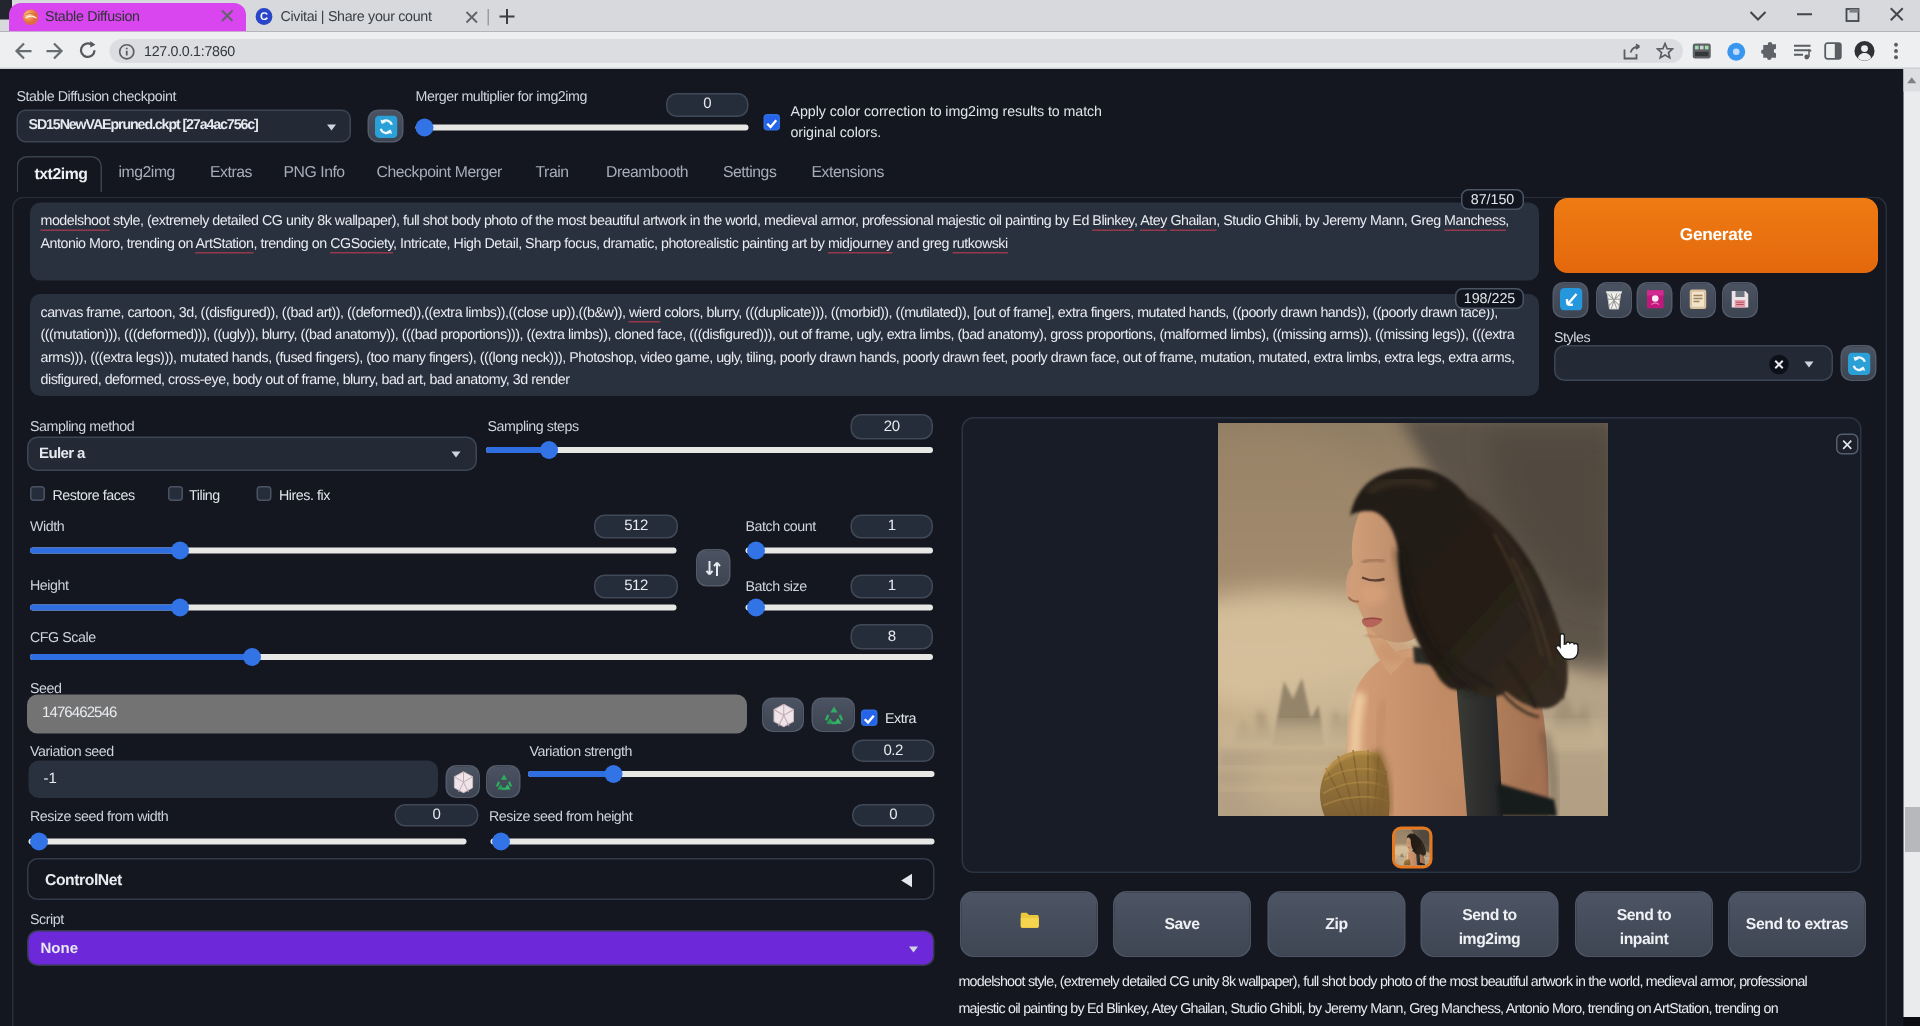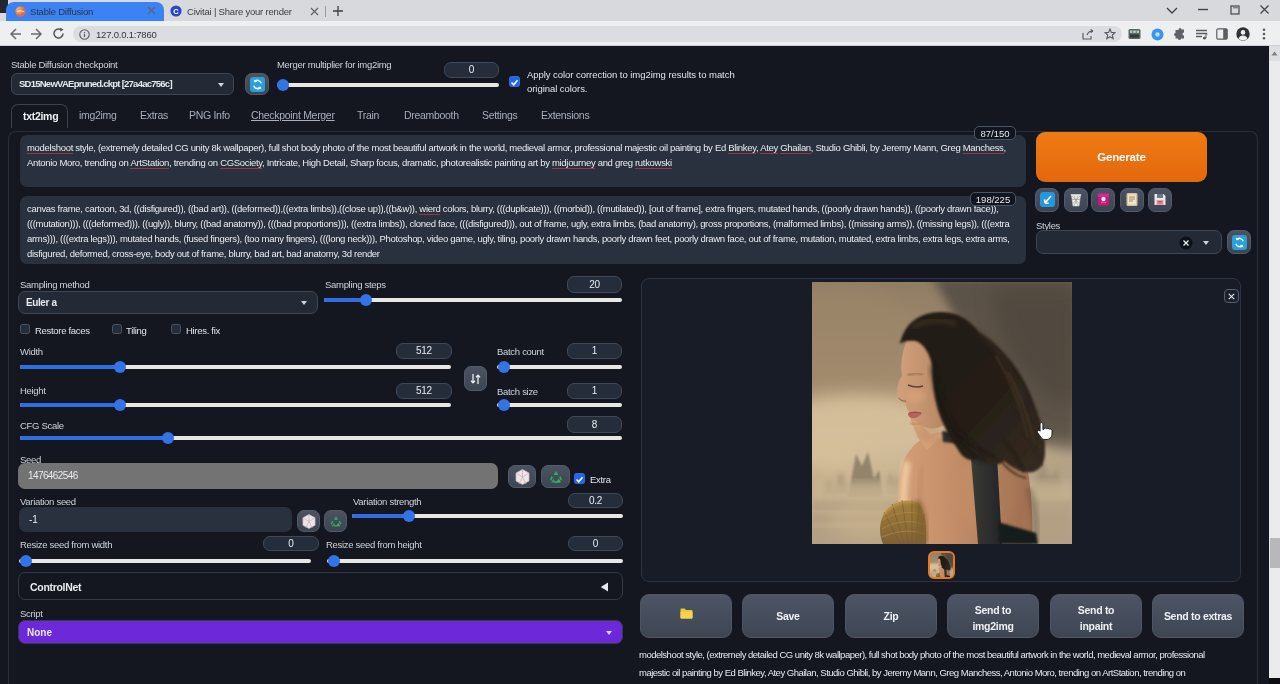--- a/index.html
+++ b/index.html
@@ -3,21 +3,21 @@
 <meta charset="utf-8">
 <style>
 * { margin:0; padding:0; box-sizing:border-box; }
 html,body { width:1280px; height:684px; overflow:hidden; }
 body { font-family:"Liberation Sans", sans-serif; background:#15181f; position:relative; }
 .abs { position:absolute; }
 
 
 #tabstrip { left:0; top:0; width:1280px; height:21px; background:#d7d9dc; }
 #corner { left:0; top:0; width:8px; height:13px; background:#23262e; }
-#tab1 { left:6px; top:2px; width:158px; height:19px; background:#3b82f6; border-radius:8px 8px 0 0; }
+#tab1 { left:6px; top:2px; width:158px; height:19px; background:#d946ef; border-radius:8px 8px 0 0; }
 #tab1 .title { position:absolute; left:24px; top:4px; font-size:9.5px; color:#2f3337; letter-spacing:-0.2px; }
 #tab2title { left:187px; top:6px; font-size:9.5px; color:#3b4045; letter-spacing:-0.2px; }
 #tabdiv { left:325px; top:6px; width:1px; height:11px; background:#9a9da2; }
 
 
 #toolbar { left:0; top:21px; width:1280px; height:25px; background:#eeeff1; border-bottom:1px solid #cdd0d3; }
 #pill { left:73px; top:26px; width:1049px; height:16px; border-radius:8px; background:#dbdde0; }
 #urltext { left:96px; top:29px; font-size:9.5px; color:#33373c; letter-spacing:-0.2px; }
 
 
@@ -49,21 +49,21 @@
 
 
 .textarea { background:#2a313e; border-radius:7px; overflow:hidden; }
 #prompt { left:20px; top:89px; width:1006px; height:52px; }
 #negprompt { left:20px; top:150px; width:1006px; height:68px; }
 .ptext { position:absolute; left:7px; top:5px; font-size:9.5px; color:#e8ebf0; line-height:15px; letter-spacing:-0.31px; white-space:nowrap; }
 .ms { border-bottom:1px solid #93394a; }
 .counter { position:absolute; background:#10151f; border:1px solid #4b5563; border-radius:5px; font-size:9.5px; color:#e5e7eb; text-align:center; }
 
 
-#generate { left:1036px; top:86px; width:171px; height:50px; border-radius:9px; background:linear-gradient(180deg,#ef7b13,#e4680c); text-align:center; }
+#generate { left:1036px; top:86px; width:216px; height:50px; border-radius:9px; background:linear-gradient(180deg,#ef7b13,#e4680c); text-align:center; }
 #generate span { font-size:11.5px; font-weight:700; color:#fff; line-height:50px; letter-spacing:-0.2px; }
 .iconbtn { width:24px; height:24px; }
 .iconbtn svg { display:block; margin:3px auto; }
 #styleslabel { left:1036px; top:174px; }
 #stylesdd { left:1036px; top:184px; width:186px; height:24px; background:#232a36; border:1px solid #3d4655; border-radius:7px; }
 #refreshbtn2 { left:1227px; top:184px; width:24px; height:24px; }
 
 
 #samplabel { left:20px; top:233px; }
 #sampdd { left:18px; top:245px; width:300px; height:23px; background:#232a36; border:1px solid #3d4655; border-radius:7px; }
@@ -149,21 +149,21 @@
     <path d="M2 6 C4 4.5 7 4.5 9.3 6" stroke="#fff" stroke-width="0.9" fill="none" opacity="0.85"></path>
     <path d="M2.4 3.8 C4.5 2.6 7 2.8 8.8 3.9" stroke="#c8502f" stroke-width="0.8" fill="none" opacity="0.6"></path>
   </svg>
 <svg class="abs" style="left:147px; top:6px;" width="9" height="9" viewBox="0 0 9 9">
     <path d="M1 1 L8 8 M8 1 L1 8" stroke="#5f6368" stroke-width="1.2"></path>
   </svg>
 <svg class="abs" style="left:170px; top:5px;" width="12" height="12" viewBox="0 0 12 12">
     <circle cx="6" cy="6" r="5.6" fill="#2a46c8"></circle>
     <text x="6" y="8.6" font-family="Liberation Sans" font-size="7.5" font-weight="bold" fill="#fff" text-anchor="middle">C</text>
   </svg>
-<div class="abs" id="tab2title">Civitai | Share your render</div>
+<div class="abs" id="tab2title">Civitai | Share your count</div>
 <svg class="abs" style="left:310px; top:7px;" width="9" height="9" viewBox="0 0 9 9">
     <path d="M1 1 L8 8 M8 1 L1 8" stroke="#5f6368" stroke-width="1.2"></path>
   </svg>
 <div class="abs" id="tabdiv"></div>
 <svg class="abs" style="left:332px; top:5px;" width="12" height="12" viewBox="0 0 12 12">
     <path d="M6 1 V11 M1 6 H11" stroke="#3c4043" stroke-width="1.3"></path>
   </svg>
 
 <svg class="abs" style="left:1166px; top:6px;" width="12" height="9" viewBox="0 0 12 9">
     <path d="M1 2 L6 7 L11 2" stroke="#42464b" stroke-width="1.4" fill="none"></path>
@@ -266,21 +266,21 @@
       </svg>
     </div>
   <div class="abs" id="applylabel">Apply color correction to img2img results to match<br>original colors.</div>
 
   <div class="abs" id="activetab">
       <span>txt2img</span>
     </div>
   <div class="abs tabtxt" style="left:79px; top:63px;">img2img</div>
   <div class="abs tabtxt" style="left:140px; top:63px;">Extras</div>
   <div class="abs tabtxt" style="left:189px; top:63px;">PNG Info</div>
-  <div class="abs tabtxt" style="left:251px; top:63px;text-decoration:underline;">Checkpoint Merger</div>
+  <div class="abs tabtxt" style="left:251px; top:63px;">Checkpoint Merger</div>
   <div class="abs tabtxt" style="left:357px; top:63px;">Train</div>
   <div class="abs tabtxt" style="left:404px; top:63px;">Dreambooth</div>
   <div class="abs tabtxt" style="left:482px; top:63px;">Settings</div>
   <div class="abs tabtxt" style="left:541px; top:63px;">Extensions</div>
 
   <div class="abs" id="bigpanel"></div>
 
   <div class="abs textarea" id="prompt">
     <div class="ptext"><span class="ms">modelshoot</span> style, (extremely detailed CG unity 8k wallpaper), full shot body photo of the most beautiful artwork in the world, medieval armor, professional majestic oil painting by Ed <span class="ms">Blinkey</span>, <span class="ms">Atey</span> <span class="ms">Ghailan</span>, Studio Ghibli, by Jeremy Mann, Greg <span class="ms">Manchess</span>,<br>Antonio Moro, trending on <span class="ms">ArtStation</span>, trending on <span class="ms">CGSociety</span>, Intricate, High Detail, Sharp focus, dramatic, photorealistic painting art by <span class="ms">midjourney</span> and greg <span class="ms">rutkowski</span></div>
   </div>

